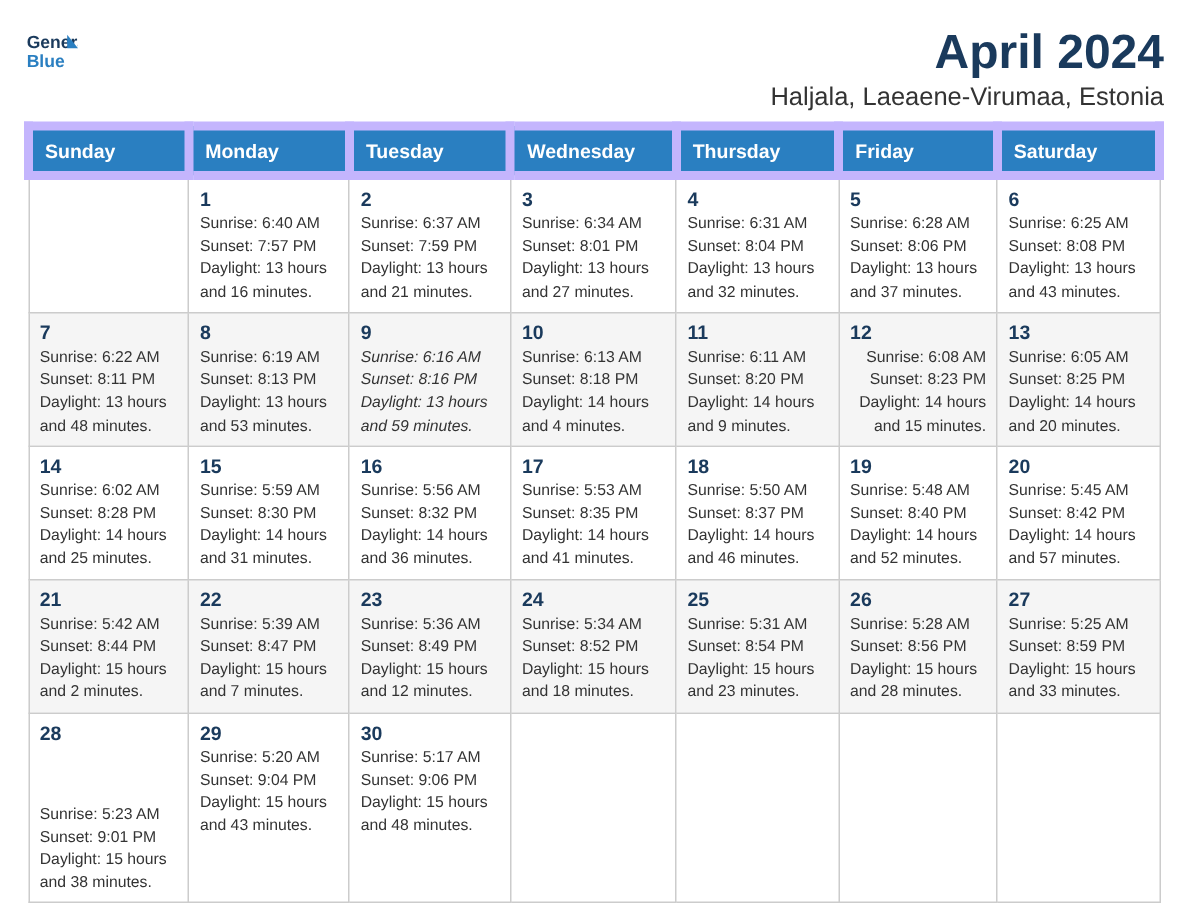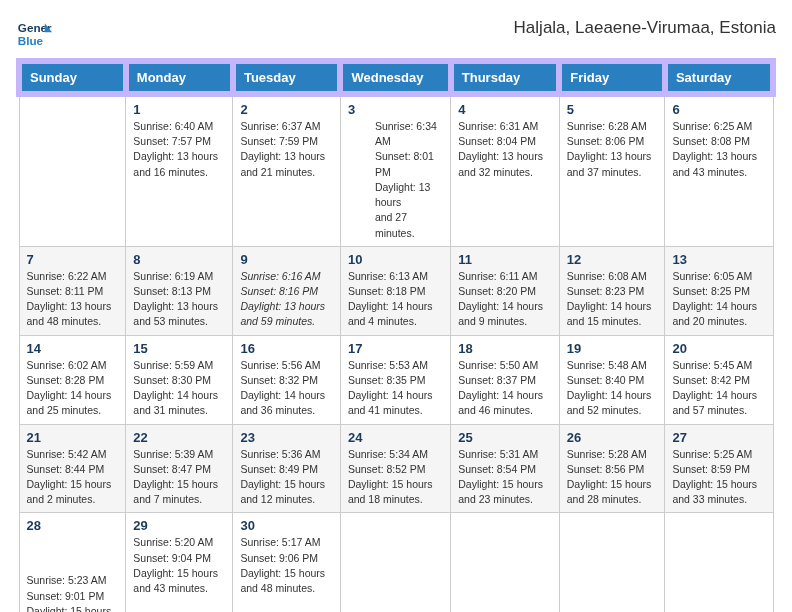--- a/index.html
+++ b/index.html
@@ -83,20 +83,21 @@
 
 <div class="header-area">
   <div class="logo">
     <svg class="logo-icon" viewBox="0 0 40 40" xmlns="http://www.w3.org/2000/svg">
       <text x="2" y="18" font-size="13" font-weight="bold" fill="#1a3a5c">General</text>
       <text x="2" y="32" font-size="13" font-weight="bold" fill="#2a7fc1">Blue</text>
       <polygon points="32,8 40,18 32,18" fill="#2a7fc1"></polygon>
     </svg>
   </div>
   <div class="title-area">
+    <div class="calendar-title">April 2024</div>
     <div class="calendar-subtitle">Haljala, Laeaene-Virumaa, Estonia</div>
   </div>
 </div>
 
 <table class="calendar-table">
   <thead>
     <tr id="header-row">
     <th>Sunday</th>
         <th>Monday</th>
         <th>Tuesday</th>
@@ -118,21 +119,21 @@
         </td>
         <td>
           <div class="day-number">2</div>
           <div class="day-info" style="white-space: pre-line;">Sunrise: 6:37 AM
 Sunset: 7:59 PM
 Daylight: 13 hours
 and 21 minutes.</div>
         </td>
         <td>
           <div class="day-number">3</div>
-          <div class="day-info" style="white-space: pre-line; margin-left: 27px;">Sunrise: 6:34 AM
+          <div class="day-info" style="white-space: pre-line;">Sunrise: 6:34 AM
 Sunset: 8:01 PM
 Daylight: 13 hours
 and 27 minutes.</div>
         </td>
         <td>
           <div class="day-number">4</div>
           <div class="day-info" style="white-space: pre-line;">Sunrise: 6:31 AM
 Sunset: 8:04 PM
 Daylight: 13 hours
 and 32 minutes.</div>
@@ -183,21 +184,21 @@
         </td>
         <td>
           <div class="day-number">11</div>
           <div class="day-info" style="white-space: pre-line;">Sunrise: 6:11 AM
 Sunset: 8:20 PM
 Daylight: 14 hours
 and 9 minutes.</div>
         </td>
         <td>
           <div class="day-number">12</div>
-          <div class="day-info" style="white-space: pre-line;">Sunrise: 6:08 AM
+          <div class="day-info" style="white-space: pre-line; text-align: right;">Sunrise: 6:08 AM
 Sunset: 8:23 PM
 Daylight: 14 hours
 and 15 minutes.</div>
         </td>
         <td>
           <div class="day-number">13</div>
           <div class="day-info" style="white-space: pre-line;">Sunrise: 6:05 AM
 Sunset: 8:25 PM
 Daylight: 14 hours
 and 20 minutes.</div>

